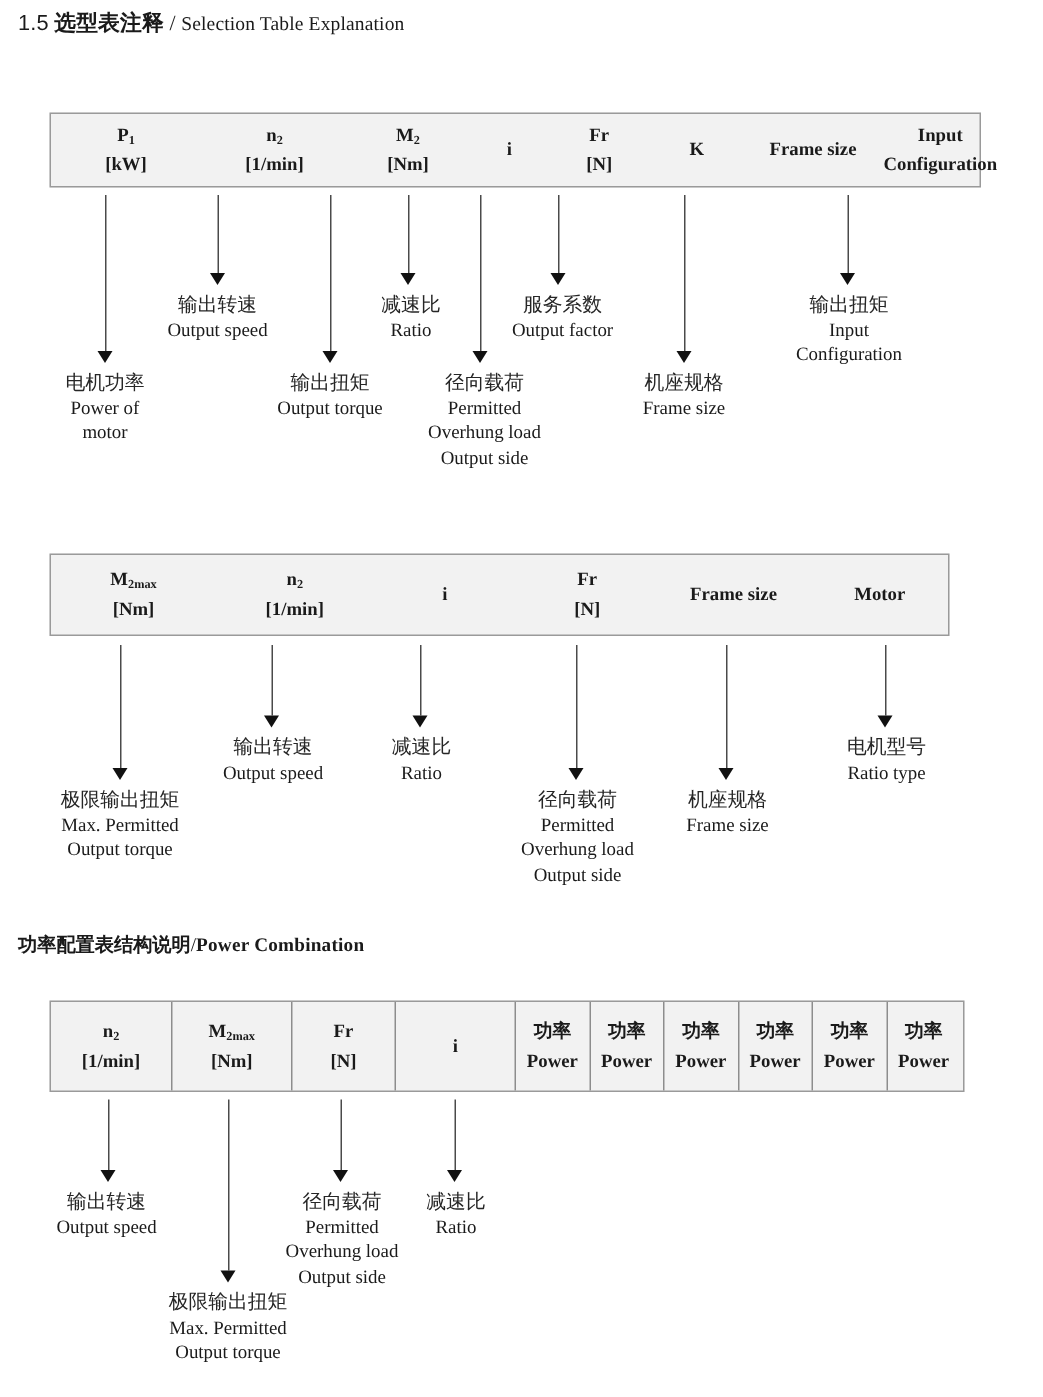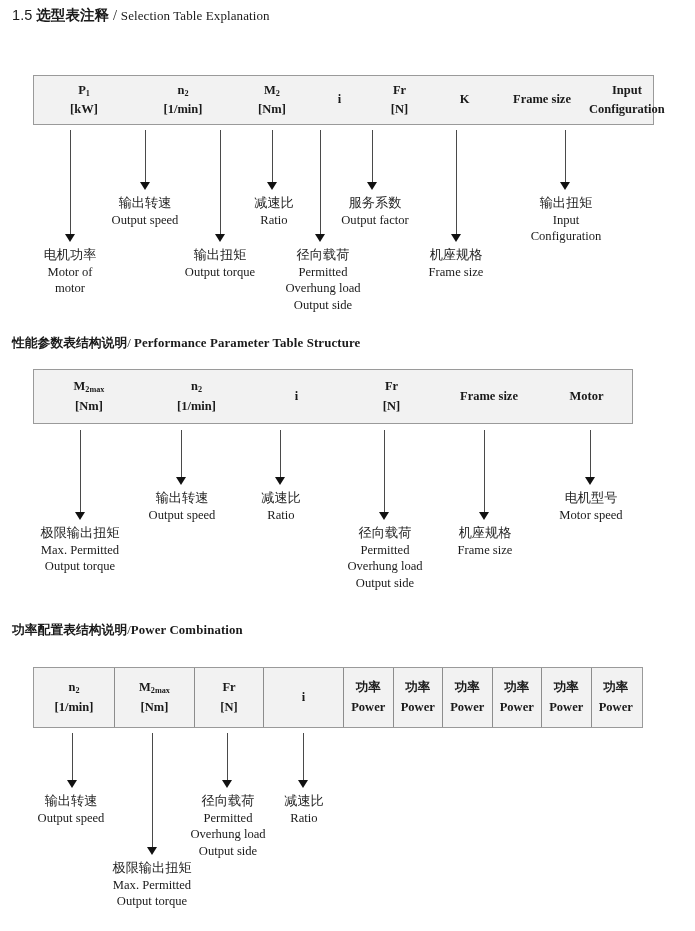--- a/index.html
+++ b/index.html
@@ -199,21 +199,21 @@
     <div class="shaft" style="height:104px;"></div>
       <div class="head" style="top:104px;"></div>
   </div>
   <div class="arrow" style="left:565px; top:130px; height:60px;">
     <div class="shaft" style="height:52px;"></div>
       <div class="head" style="top:52px;"></div>
   </div>
 
   <div class="note" style="left:70px; top:246px;">
     <span class="cn">电机功率</span>
-    <span class="en">Motor of</span>
+    <span class="en">Power of</span>
     <span class="en">motor</span>
   </div>
   <div class="note" style="left:145px; top:194px;">
     <span class="cn">输出转速</span>
     <span class="en">Output speed</span>
   </div>
   <div class="note" style="left:220px; top:246px;">
     <span class="cn">输出扭矩</span>
     <span class="en">Output torque</span>
   </div>
@@ -234,23 +234,20 @@
   <div class="note" style="left:456px; top:246px;">
     <span class="cn">机座规格</span>
     <span class="en">Frame size</span>
   </div>
   <div class="note" style="left:566px; top:194px;">
     <span class="cn">输出扭矩</span>
     <span class="en">Input</span>
     <span class="en">Configuration</span>
   </div>
 
-  <div class="sec-heading" style="left:12px; top:335px;">
-    <span class="cn">性能参数表结构说明</span><span class="sep">/</span>&nbsp;<span class="en">Performance Parameter Table Structure</span>
-  </div>
 
   <div class="tbl" id="tbl2" style="left:33px; top:369px; width:600px; height:55px;">
       <div class="cell" style="flex: 0 0 110px;">
         <span class="l1">M<span class="sfx">2max</span></span>
         <span class="l2">[Nm]</span>
       </div>
       <div class="cell" style="flex: 0 0 105px;">
         <span class="l1">n<span class="sfx">2</span></span>
         <span class="l2">[1/min]</span>
       </div>
@@ -312,21 +309,21 @@
     <span class="en">Permitted</span>
     <span class="en">Overhung load</span>
     <span class="en">Output side</span>
   </div>
   <div class="note" style="left:485px; top:524px;">
     <span class="cn">机座规格</span>
     <span class="en">Frame size</span>
   </div>
   <div class="note" style="left:591px; top:489px;">
     <span class="cn">电机型号</span>
-    <span class="en">Motor speed</span>
+    <span class="en">Ratio type</span>
   </div>
 
   <div class="sec-heading" style="left:12px; top:622px;">
     <span class="cn">功率配置表结构说明</span><span class="sep">/</span><span class="en">Power Combination</span>
   </div>
 
   <div class="tbl ruled" id="tbl3" style="left:33px; top:667px; width:610px; height:61px;">
       <div class="cell" style="flex: 0 0 80px;">
         <span class="l1">n<span class="sfx">2</span></span>
         <span class="l2">[1/min]</span>

